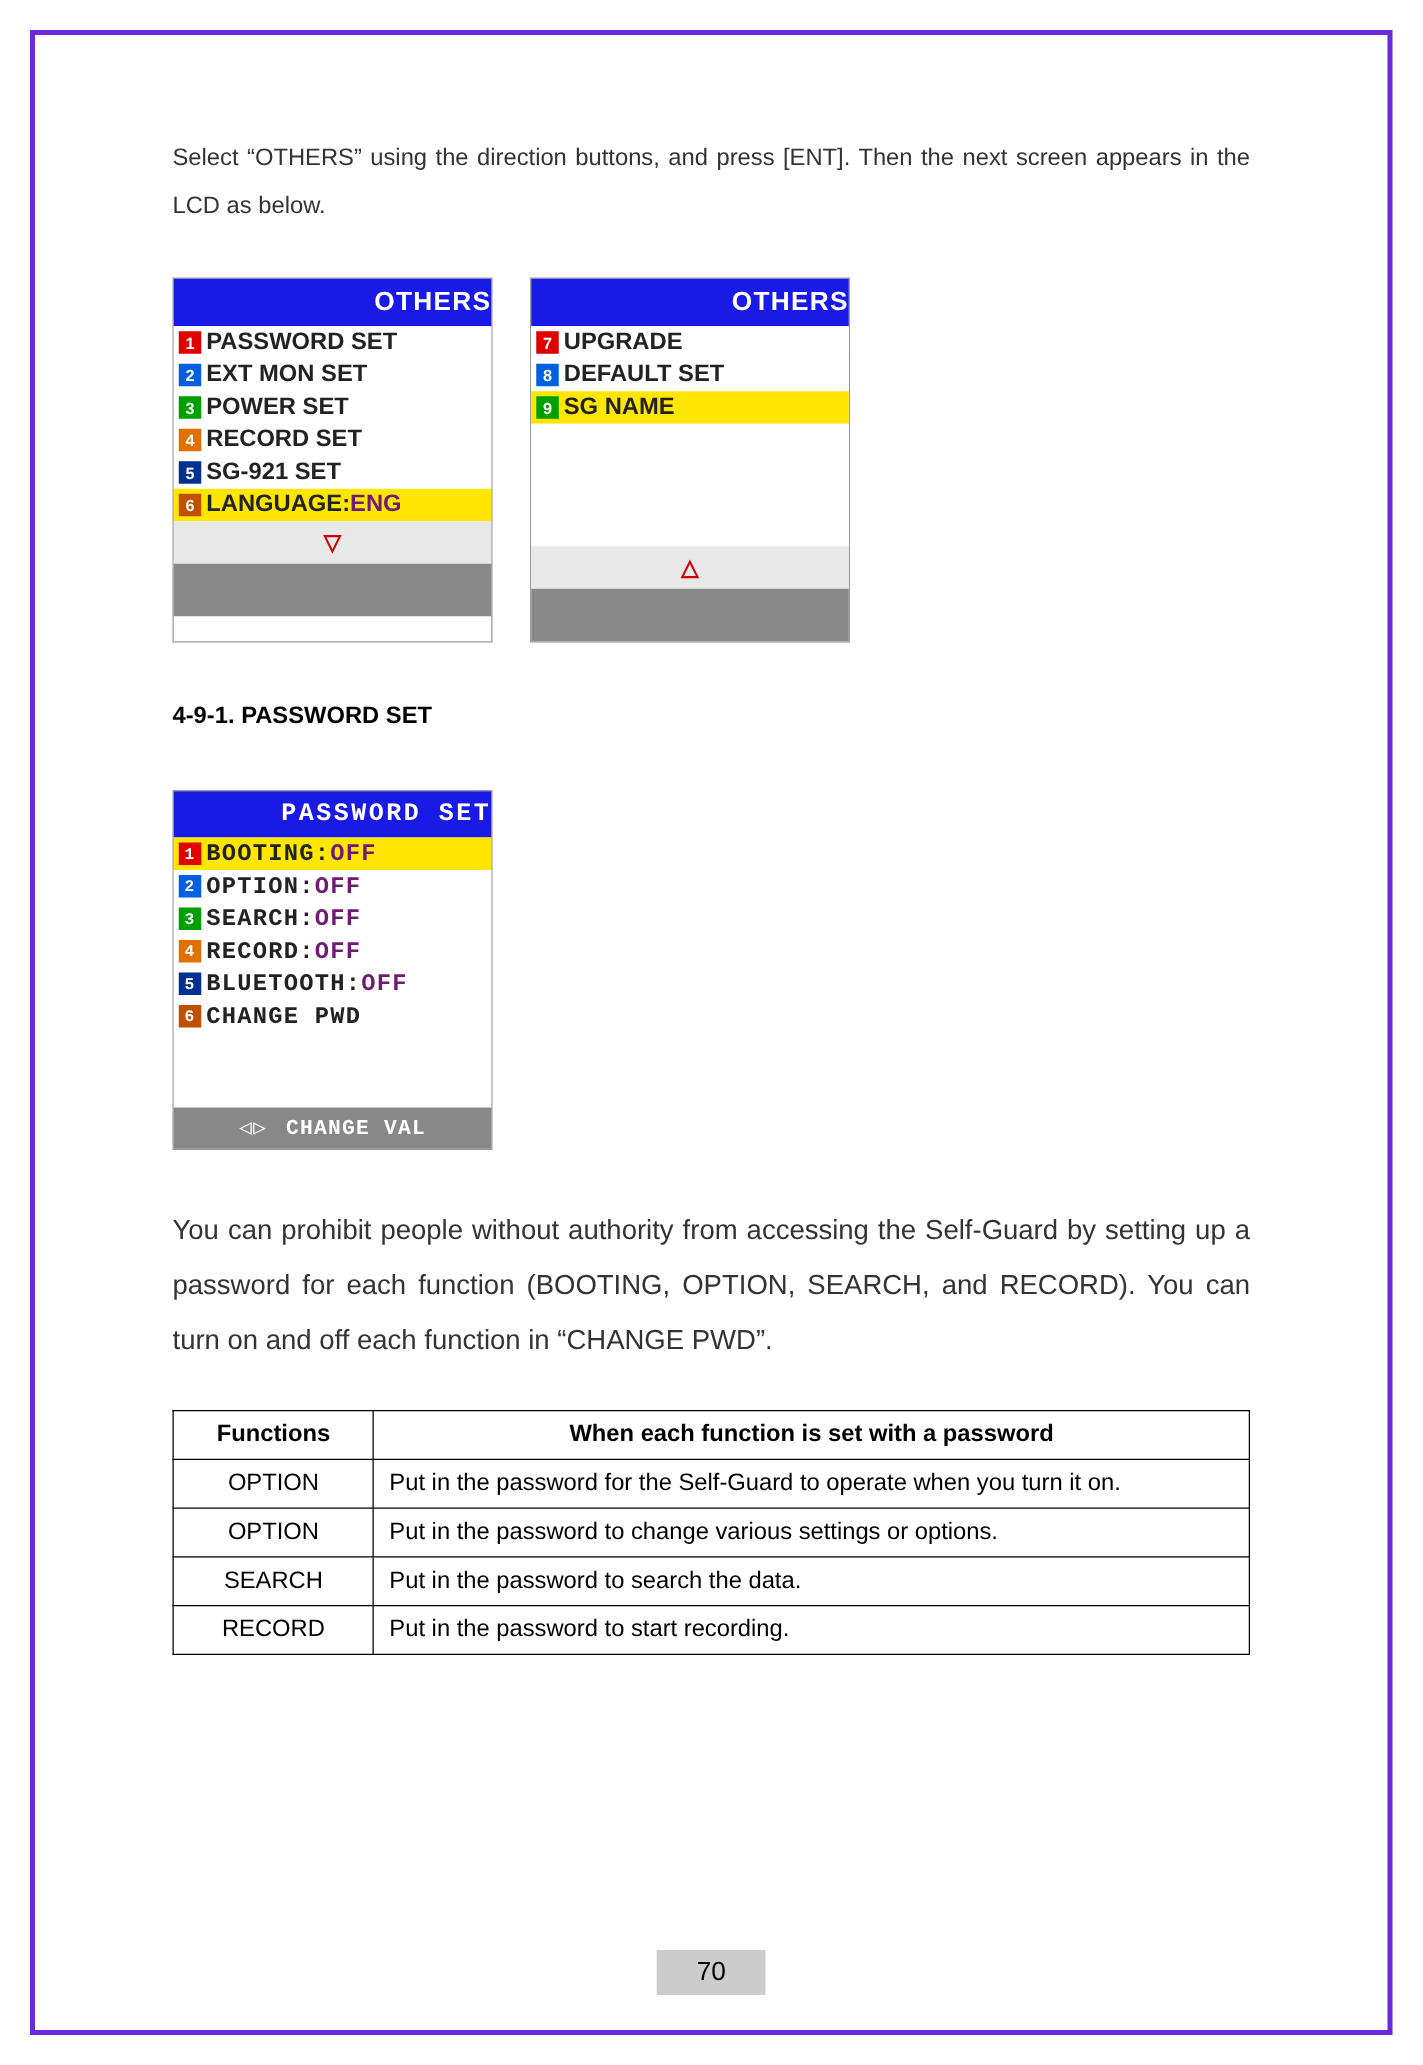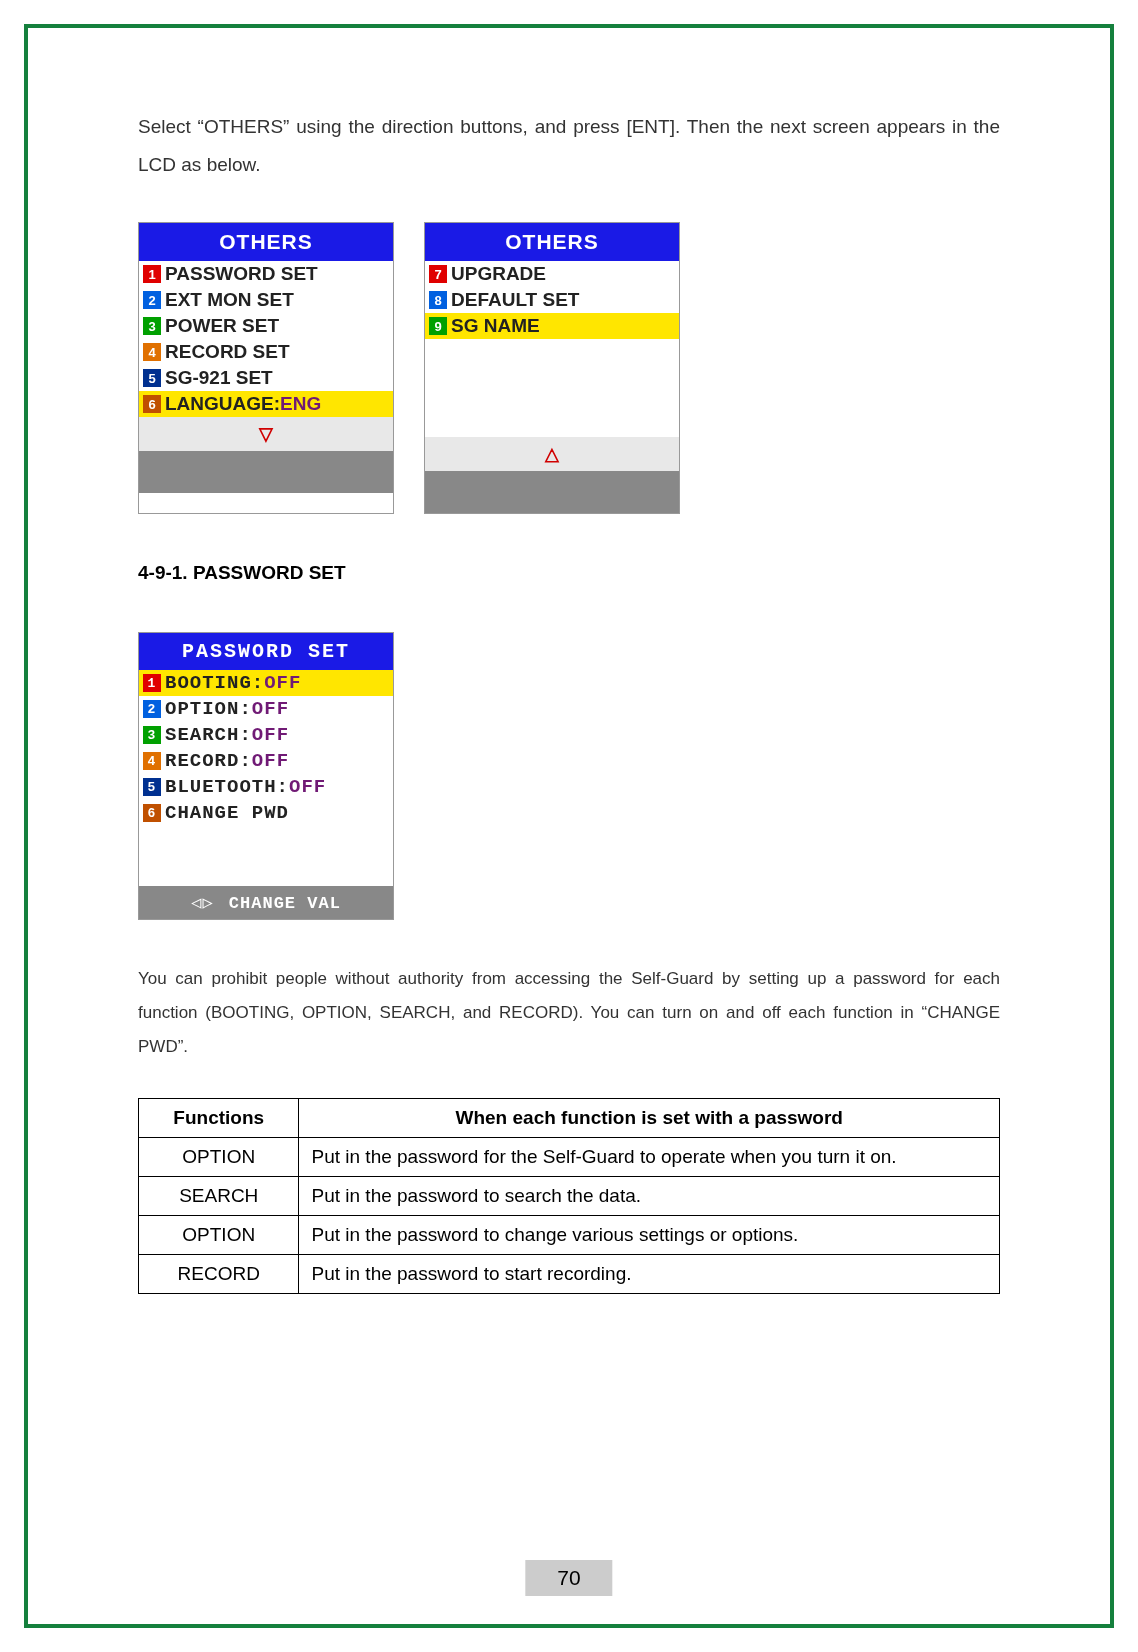--- a/index.html
+++ b/index.html
@@ -13,21 +13,21 @@
       height: 1652px;
       background: #fff;
       position: relative;
     }
     .outer-border {
       position: absolute;
       top: 24px;
       left: 24px;
       right: 24px;
       bottom: 24px;
-      border: 4px solid #15803d;
+      border: 4px solid #6d28d9;
       padding: 80px 110px 40px 110px;
     }
     .intro-para {
       font-size: 19px;
       line-height: 2.0;
       color: #333;
       text-align: justify;
       margin-bottom: 38px;
     }
     .lcd-row {
@@ -38,21 +38,21 @@
     .lcd {
       width: 256px;
       border: 1px solid #999;
       background: #fff;
       font-family: Arial, sans-serif;
       font-weight: bold;
     }
     .lcd-header {
       background: #1a1ae6;
       color: #fff;
-      text-align: center;
+      text-align: right;
       font-size: 21px;
       padding: 7px 0;
       font-weight: bold;
       letter-spacing: 1px;
     }
     .lcd-item {
       display: flex;
       align-items: center;
       padding: 2px 4px;
       font-size: 19px;
@@ -134,21 +134,21 @@
     .lcd-pwd .lcd-header {
       font-family: 'Courier New', monospace;
       font-size: 20px;
       letter-spacing: 2px;
     }
     .lcd-pwd .lcd-item {
       font-size: 19px;
       font-weight: bold;
     }
     .desc-para {
-      font-size: 17px;
+      font-size: 22px;
       line-height: 2.0;
       color: #333;
       text-align: justify;
       margin-top: 42px;
       margin-bottom: 34px;
     }
     table.func {
       width: 100%;
       border-collapse: collapse;
       font-size: 19px;
@@ -296,26 +296,26 @@
     <tbody>
         <tr>
       <th>Functions</th>
       <th>When each function is set with a password</th>
     </tr>
     <tr>
       <td class="fname">OPTION</td>
       <td>Put in the password for the Self-Guard to operate when you turn it on.</td>
     </tr>
     <tr>
+      <td class="fname">OPTION</td>
+      <td>Put in the password to change various settings or options.</td>
+    </tr>
+    <tr>
       <td class="fname">SEARCH</td>
       <td>Put in the password to search the data.</td>
-    </tr>
-    <tr>
-      <td class="fname">OPTION</td>
-      <td>Put in the password to change various settings or options.</td>
     </tr>
     <tr>
       <td class="fname">RECORD</td>
       <td>Put in the password to start recording.</td>
     </tr>
   </tbody>
     </table>
 
   <div class="page-num">70</div>
 

